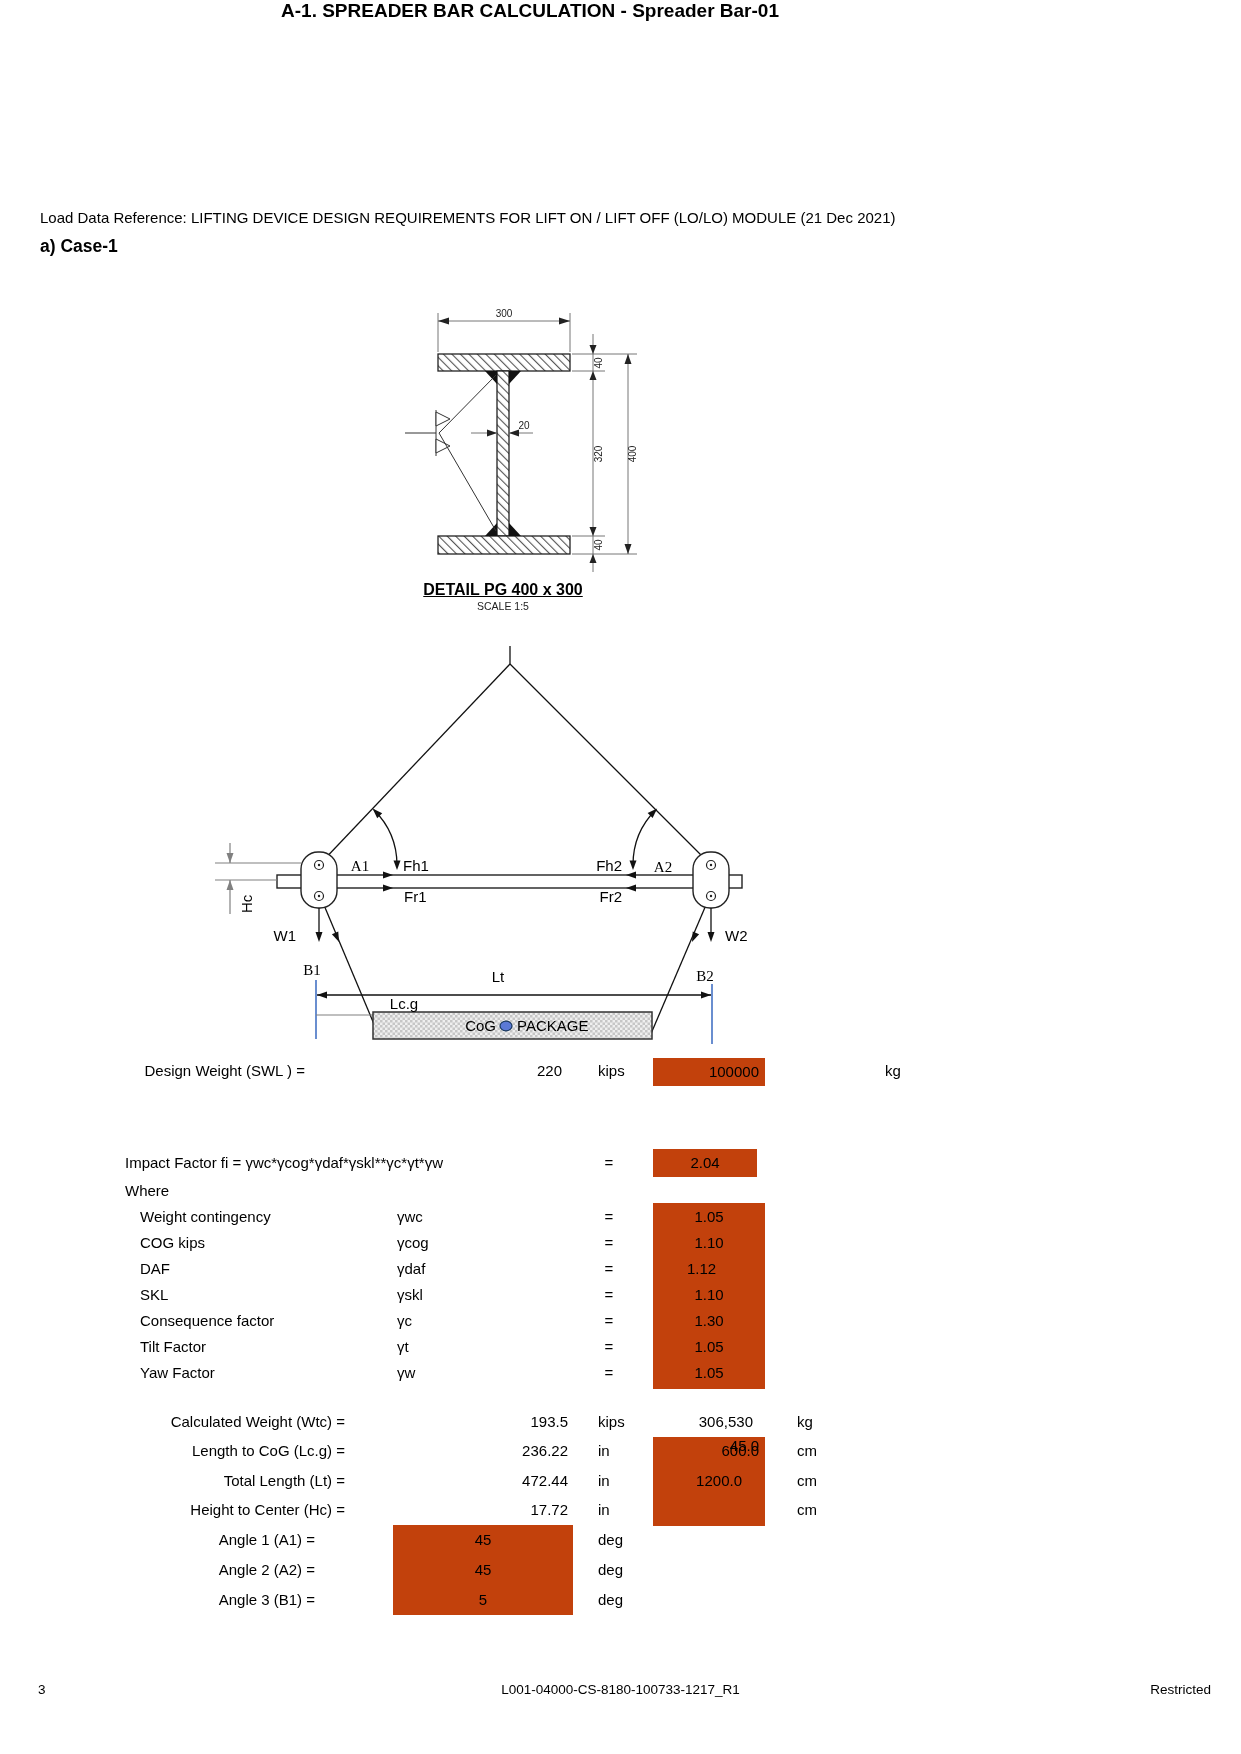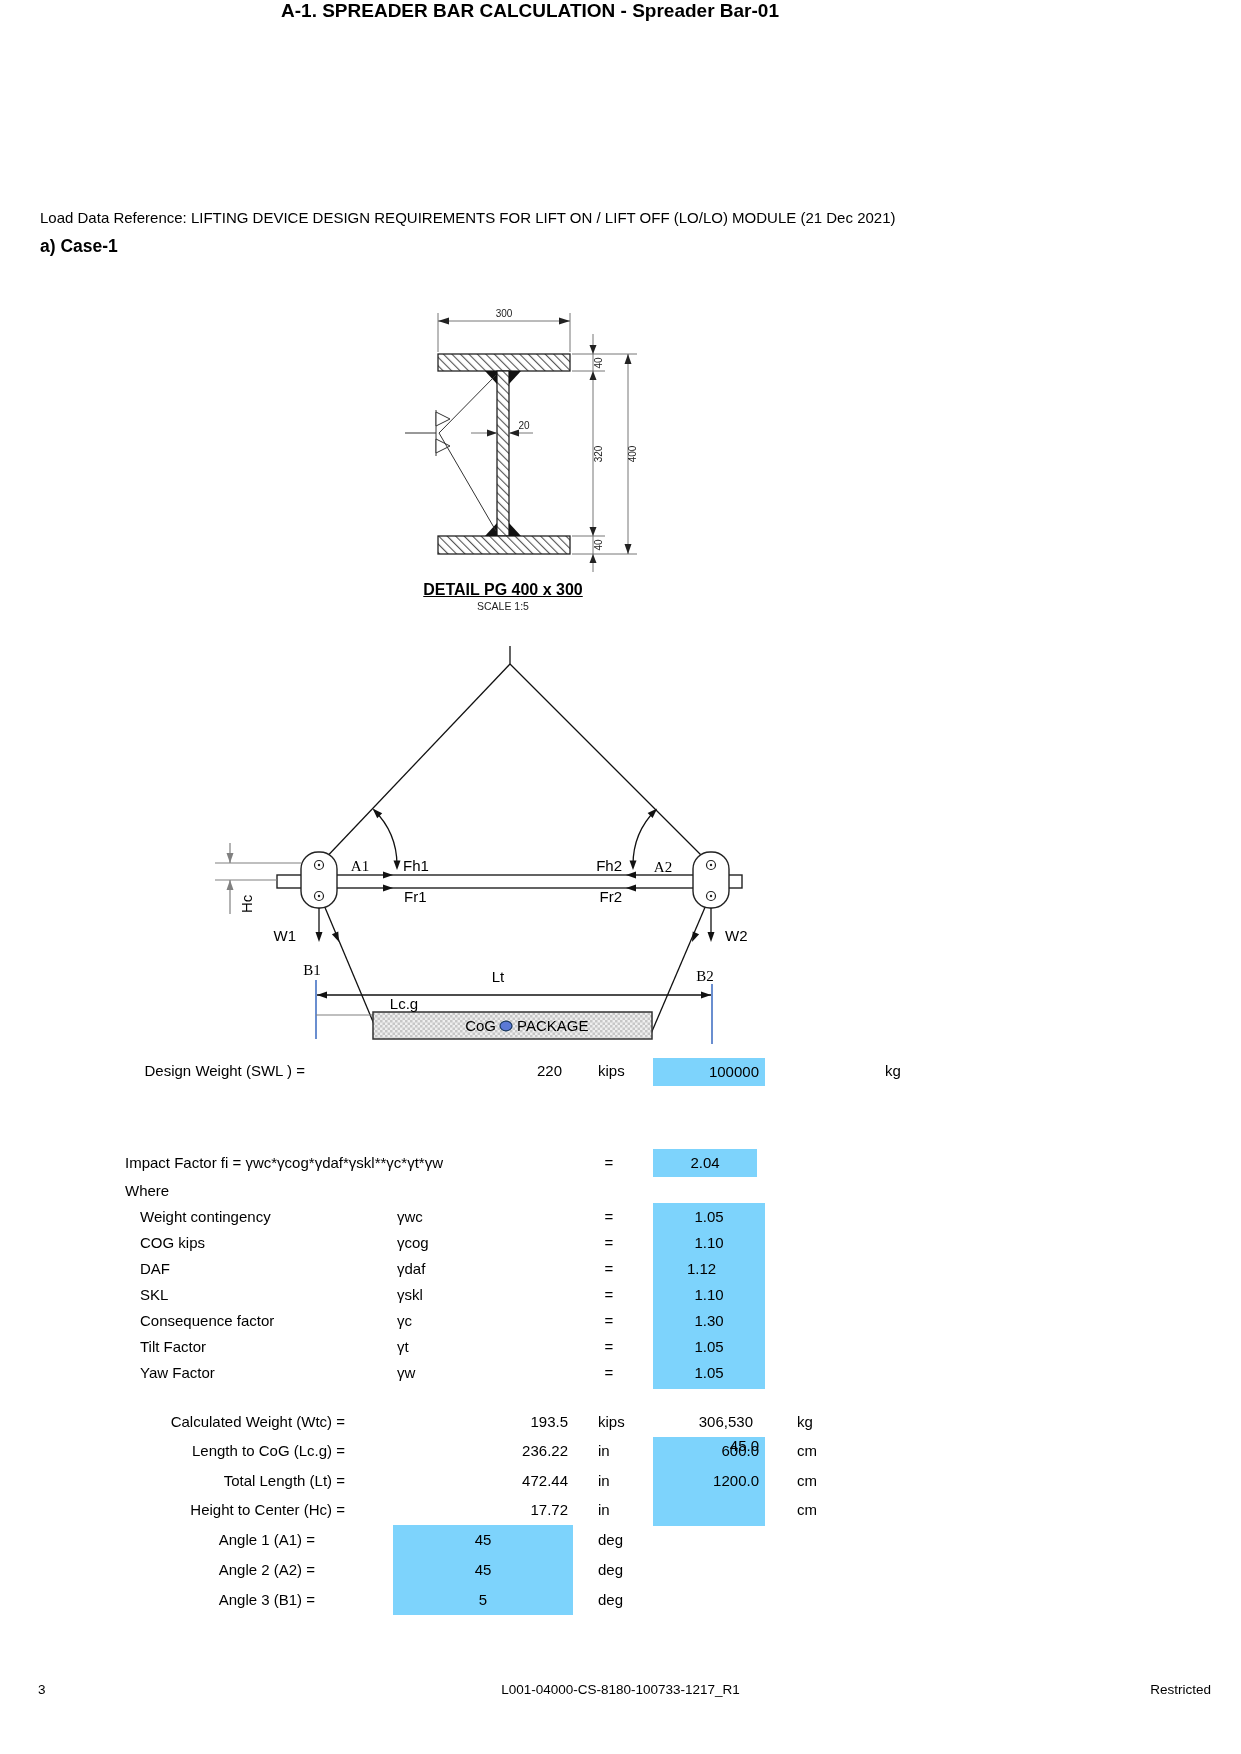--- a/index.html
+++ b/index.html
@@ -4,21 +4,21 @@
 <style>
   html,body{margin:0;padding:0}
   body{
     width:1241px;height:1754px;position:relative;background:#fff;
     font-family:"Liberation Sans",sans-serif;color:#000;overflow:hidden;
   }
   .abs{position:absolute;white-space:nowrap}
   .t{font-size:15px;line-height:20px}
   .r{text-align:right}
   .c{text-align:center}
-  .hl{background:#7dd3fc}
+  .hl{background:#c2410c}
   .title{font-size:19px;font-weight:bold;text-align:center}
   .h2{font-size:17.5px;font-weight:bold}
   .foot{font-size:13.5px}
   .cap{font-size:16px;font-weight:bold;text-decoration:underline;text-align:center}
   .cap2{font-size:10.5px;text-align:center;color:#222}
   svg{position:absolute}
   .ln{stroke:#111;stroke-width:1.3;fill:none}
   .ln2{stroke:#222;stroke-width:1.4;fill:#fff}
   .gray{stroke:#808080;stroke-width:1.2;fill:none}
   .blue{stroke:#4472C4;stroke-width:1.6;fill:none}
@@ -262,21 +262,21 @@
 
 <div class="abs t r" style="left:0;top:1441px;width:345px">Length to CoG (Lc.g) =</div>
 <div class="abs t r" style="left:440px;top:1441px;width:128px">236.22</div>
 <div class="abs t" style="left:598px;top:1441px">in</div>
 <div class="abs t r" style="left:653px;top:1441px;width:106px;padding-right:6px">600.0</div>
 <div class="abs t" style="left:797px;top:1441px">cm</div>
 
 <div class="abs t r" style="left:0;top:1471px;width:345px">Total Length (Lt) =</div>
 <div class="abs t r" style="left:440px;top:1471px;width:128px">472.44</div>
 <div class="abs t" style="left:598px;top:1471px">in</div>
-<div class="abs t r" style="left:653px;top:1471px;width:106px;padding-right:0">1200.0</div>
+<div class="abs t r" style="left:636px;top:1471px;width:106px;padding-right:0">1200.0</div>
 <div class="abs t" style="left:797px;top:1471px">cm</div>
 
 <div class="abs t r" style="left:0;top:1500px;width:345px">Height to Center (Hc) =</div>
 <div class="abs t r" style="left:440px;top:1500px;width:128px">17.72</div>
 <div class="abs t" style="left:598px;top:1500px">in</div>
 <div class="abs t r" style="left:653px;top:1436px;width:106px;padding-right:6px">45.0</div>
 <div class="abs t" style="left:797px;top:1500px">cm</div>
 
 <div class="abs hl" style="left:393px;top:1525px;width:180px;height:90px"></div>
 

